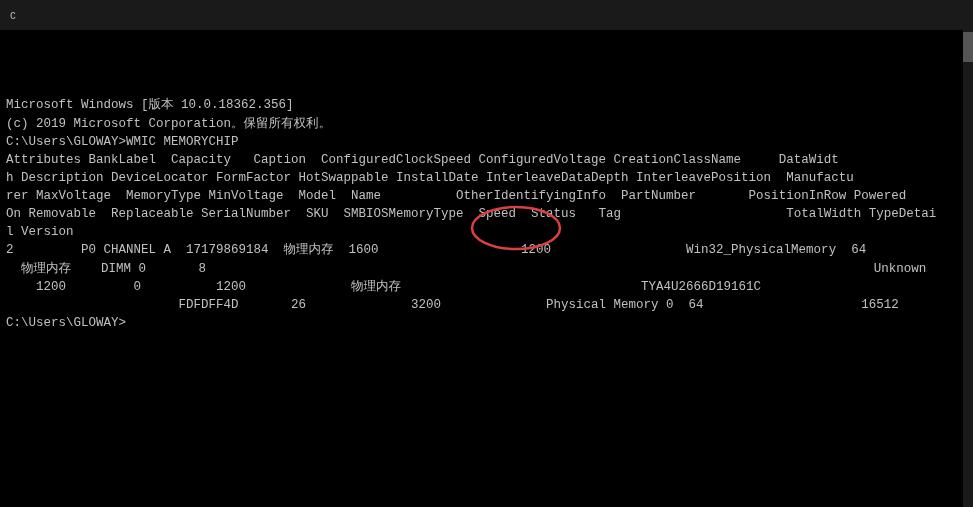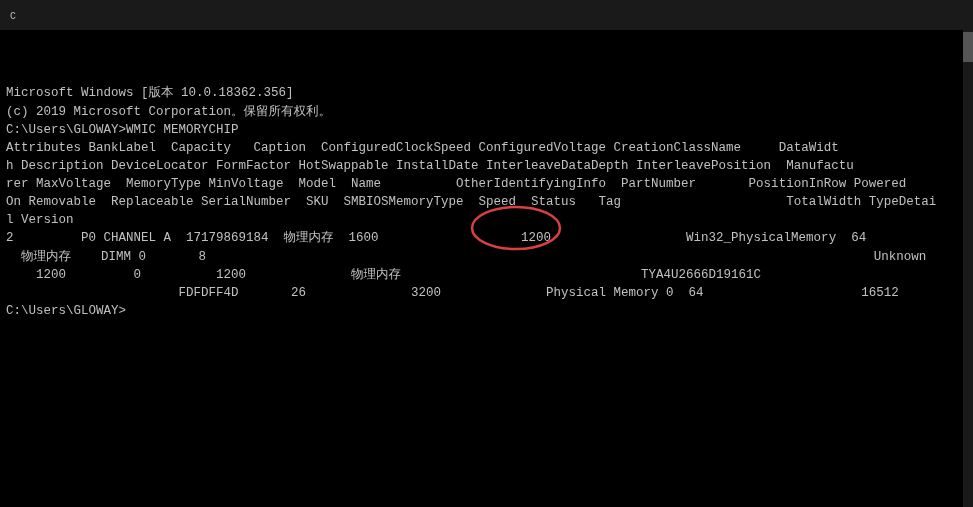--- a/index.html
+++ b/index.html
@@ -79,21 +79,21 @@
       border: none;
       outline: none;
     }
 
     .console-body {
       flex: 1;
       background: #000;
       color: #c0c0c0;
       font-family: 'Courier New', Courier, monospace;
       font-size: 12.5px;
-      padding: 0 6px;
+      padding: 12px 6px;
       overflow: hidden;
       white-space: pre;
       line-height: 1.45;
       position: relative;
     }
 
     .console-line {
       white-space: pre;
     }
 

